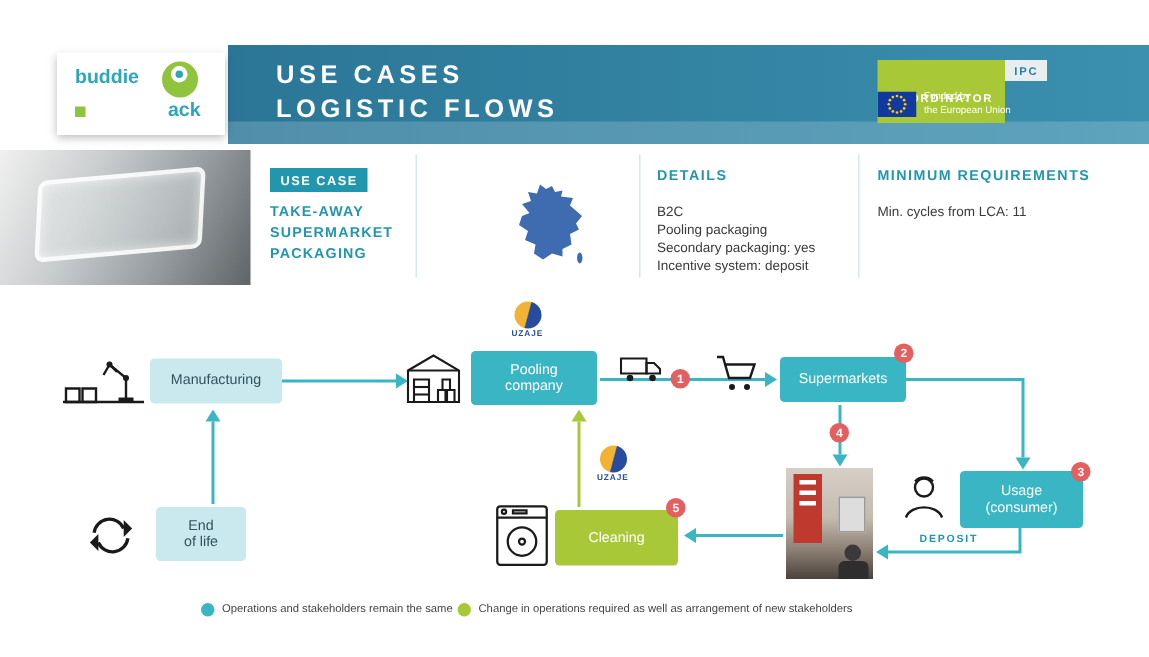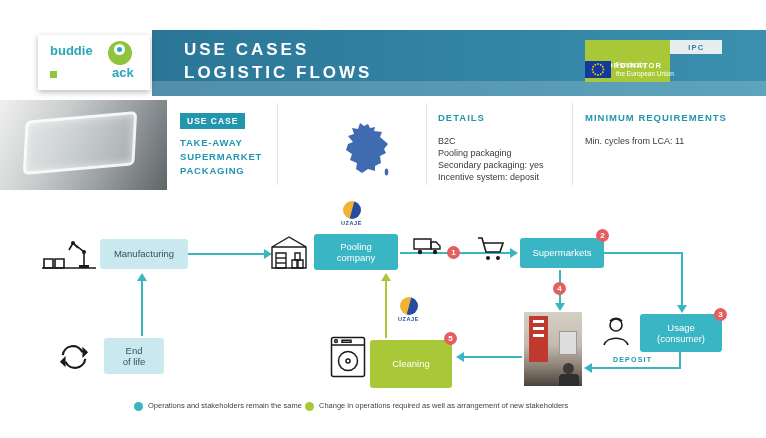--- a/index.html
+++ b/index.html
@@ -10,21 +10,21 @@
 
   
   .hdr-band { position:absolute; left:152px; top:30px; width:692px; height:66px;
     background:linear-gradient(90deg,#2b7697 0%,#3d93b2 100%); }
   .hdr-band::after { content:""; position:absolute; left:0; right:0; bottom:0; height:15px;
     background:rgba(255,255,255,.18); }
   .title-line { color:#fff; font-size:17px; font-weight:700; letter-spacing:3px; line-height:23px; }
   .coord { position:absolute; left:433px; top:10px; display:flex; height:14px;
     font-size:7.5px; font-weight:700; letter-spacing:1.2px; z-index:2; }
   .coord-label { background:#a9c838; color:#fff; padding:21px 8px; }
-  .coord-value { background:#e8eef0; color:#2e7e9f; padding:3px 18px; }
+  .coord-value { background:#e8eef0; color:#2e7e9f; padding:3px 6px; }
   .eu { position:absolute; left:433px; top:31px; display:flex; gap:5px; align-items:center; z-index:2; }
   .eu-text { color:#fff; font-size:6.5px; line-height:8.5px; }
 
   .logo-card { position:absolute; left:38px; top:35px; width:112px; height:55px; background:#fff;
     box-shadow:0 2px 6px rgba(0,0,0,.28); z-index:3; }
   .logo-buddie { position:absolute; left:12px; top:8px; font-size:13px; font-weight:700; color:#2aa7b8; }
   .logo-ack { position:absolute; left:74px; top:30px; font-size:13px; font-weight:700; color:#2aa7b8; }
   .logo-circle { position:absolute; left:70px; top:6px; width:24px; height:24px; border-radius:50%;
     background:#8fc43c; }
   .logo-circle::after { content:""; position:absolute; left:6px; top:3px; width:11px; height:11px;
@@ -290,21 +290,21 @@
     <div class="sign">
         <i></i>
         <i></i>
         <i></i>
       </div>
     <div class="machine"></div>
     <div class="head"></div>
     <div class="body"></div>
   </div>
 
-  <div class="node green" style="left:370px; top:340px; width:82px; height:48px;">
+  <div class="node green" style="left:370px; top:340px; width:82px; height:37px;">
     <span>Cleaning</span>
   </div>
   <div class="badge" style="left:444px; top:332px;">
     <span>5</span>
   </div>
   <div class="uzaje" style="left:398px; top:297px;">
     <span class="uzaje-circle"></span>
     <span class="uzaje-label">UZAJE</span>
   </div>
 

